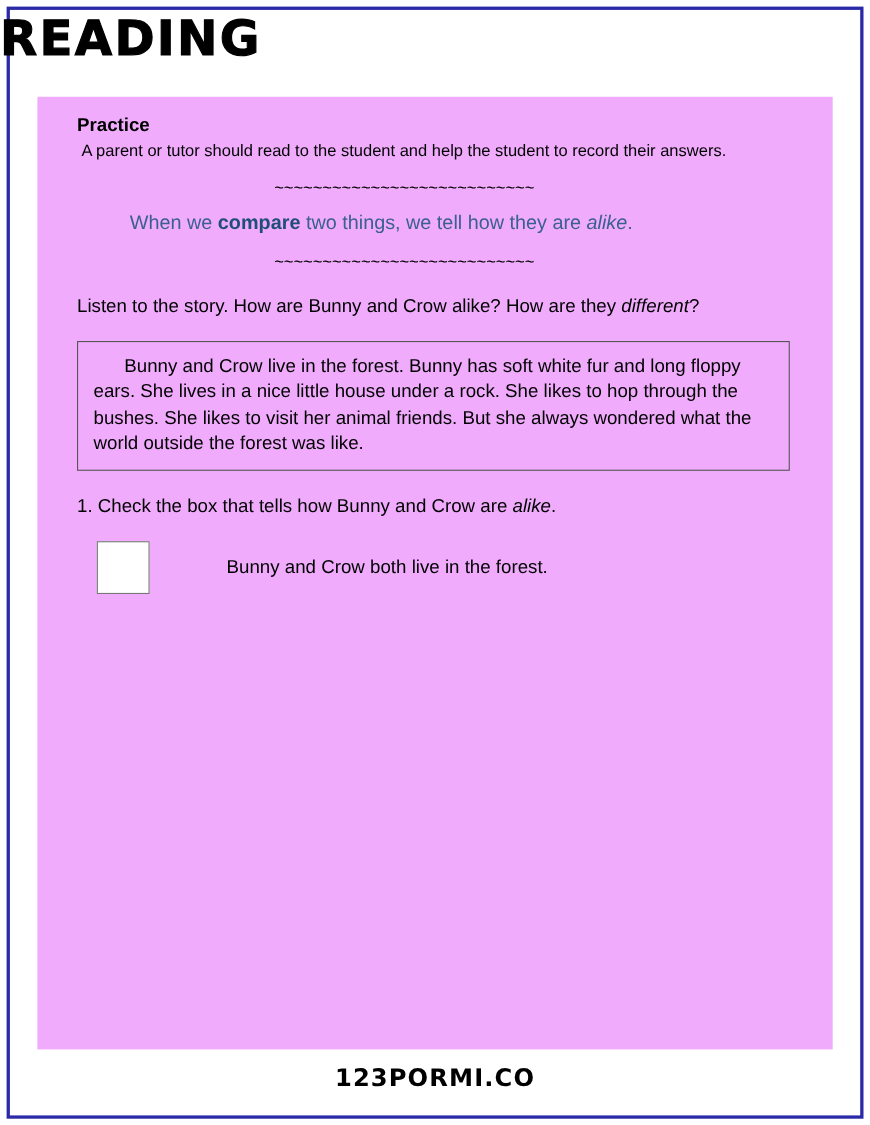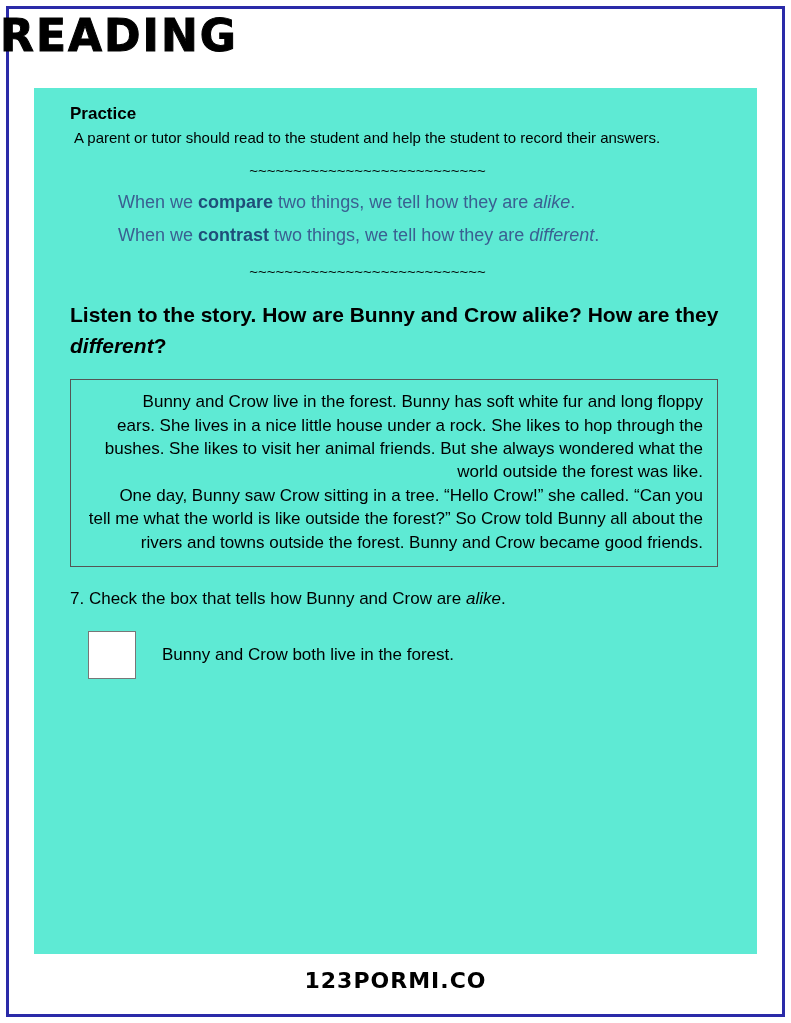--- a/index.html
+++ b/index.html
@@ -39,21 +39,21 @@
     color: #000000;
     -webkit-text-stroke: 1px #000;
   }
 
   .content-card {
     position: absolute;
     left: 34px;
     top: 88px;
     width: 723px;
     height: 866px;
-    background: #5eead4;
+    background: #f0abfc;
     box-sizing: border-box;
   }
 
   .inner-pad {
     padding: 16px 32px 0 36px;
   }
 
   .practice-heading {
     font-size: 17px;
     font-weight: bold;
@@ -82,56 +82,55 @@
   .rule-line {
     color: #3a5f91;
     font-size: 18px;
     line-height: 1.5;
     margin: 6px 0 6px 48px;
   }
   .rule-line b { color: #1f4e79; text-align: center; }
   .rule-line i { font-style: italic; }
 
   .listen-prompt {
-    font-size: 21px;
+    font-size: 17px;
     color: #000;
     line-height: 1.45;
     margin: 20px 0 18px 0;
     max-width: 660px;
-    font-weight: bold;
   }
   .listen-prompt i { font-style: italic; }
 
   .story-box {
     margin: 16px 0 0 0;
     border: 1px solid #555;
     padding: 10px 14px 12px 14px;
     width: 648px;
     box-sizing: border-box;
-    text-align: right;
   }
   .story-p {
     font-size: 17px;
     line-height: 1.38;
     color: #000;
     margin: 0 0 0 0;
     text-indent: 28px;
   }
 
   .question {
     font-size: 17px;
     color: #000;
     margin: 22px 0 0 0;
   }
   .question i { font-style: italic; }
 
   .answer-row {
     display: flex;
     align-items: center;
     margin: 22px 0 0 18px;
+    gap: 44px;
   }
   .checkbox {
     width: 48px;
     height: 48px;
     border: 1px solid #777;
     background: #fff;
     box-sizing: border-box;
     flex: none;
   }
   .answer-text {
@@ -165,37 +164,33 @@
 
     <div class="practice-heading">Practice</div>
     <p class="practice-sub">A parent or tutor should read to the student and help the student to record their answers.</p>
 
     <div class="divider-squiggle">~~~~~~~~~~~~~~~~~~~~~~~~~~~</div>
 
     <div class="rule-line">
       <span>When we </span><b>compare</b><span> two things, we tell how they are </span><i>alike</i><span>.</span>
     </div>
 
-    <div class="rule-line">
-      <span>When we </span><b>contrast</b><span> two things, we tell how they are </span><i>different</i><span>.</span>
-    </div>
 
     <div class="divider-squiggle">~~~~~~~~~~~~~~~~~~~~~~~~~~~</div>
 
     <p class="listen-prompt">
       <span>Listen to the story. How are Bunny and Crow alike? How are they </span><i>different</i><span>?</span>
     </p>
 
     <div class="story-box">
       <p class="story-p">Bunny and Crow live in the forest. Bunny has soft white fur and long floppy ears. She lives in a nice little house under a rock. She likes to hop through the bushes. She likes to visit her animal friends. But she always wondered what the world outside the forest was like.</p>
-      <p class="story-p">One day, Bunny saw Crow sitting in a tree. “Hello Crow!” she called. “Can you tell me what the world is like outside the forest?” So Crow told Bunny all about the rivers and towns outside the forest. Bunny and Crow became good friends.</p>
     </div>
 
     <p class="question">
-      <span>7. Check the box that tells how Bunny and Crow are </span><i>alike</i><span>.</span>
+      <span>1. Check the box that tells how Bunny and Crow are </span><i>alike</i><span>.</span>
     </p>
 
     <div class="answer-row">
       <div class="checkbox"></div>
       <div class="answer-text">Bunny and Crow both live in the forest.</div>
     </div>
 
   </div>
 </div>
 

